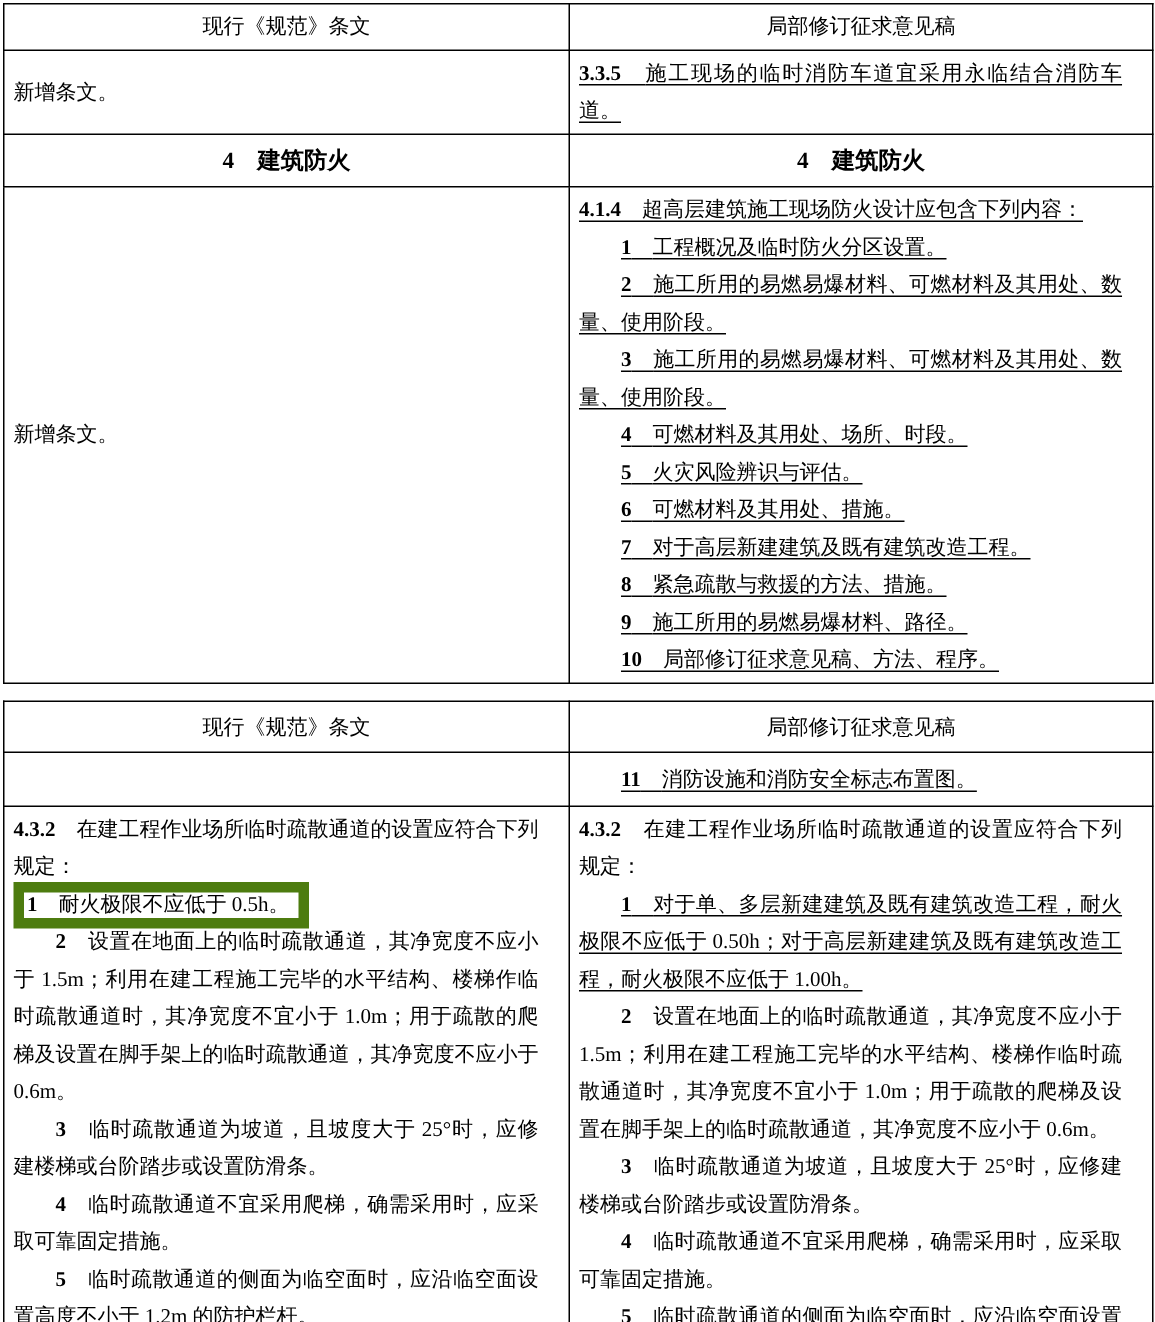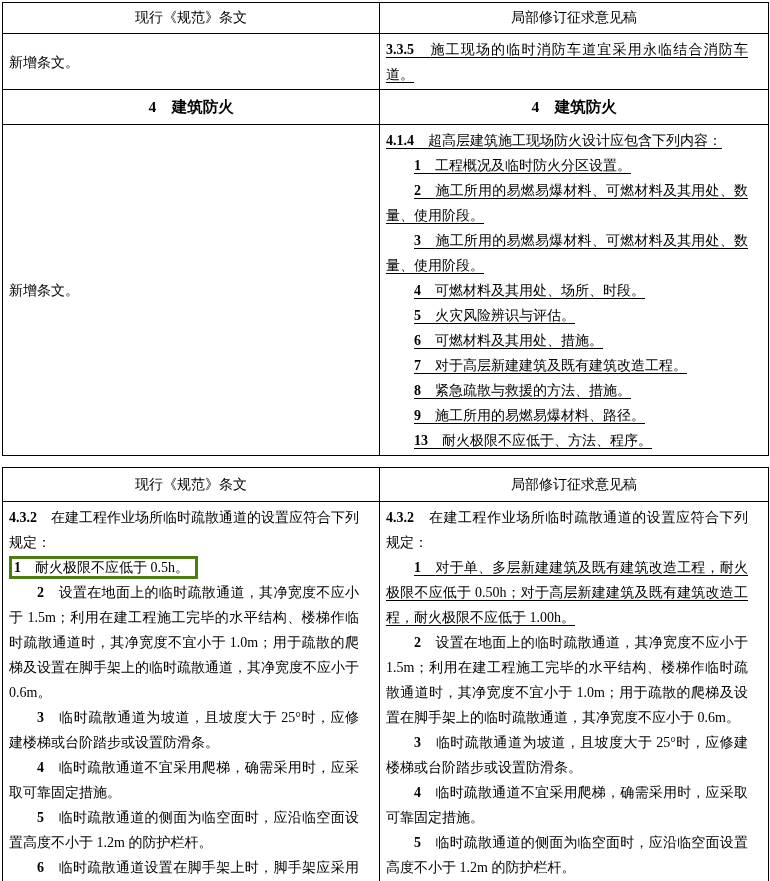--- a/index.html
+++ b/index.html
@@ -46,21 +46,21 @@
     text-align: justify;
   }
   .para.indent { text-indent: 2em; font-family: Liberation Serif, serif; }
   .para.u {
     text-decoration: underline;
     text-underline-offset: 3px;
     text-decoration-thickness: 1px;
   }
   .pnum { font-weight: bold; }
   .boxed {
-    border: 3px solid #4d7c0f;
+    border: 7px solid #4d7c0f;
     padding: 1px 6px 1px 2px;
   }
 </style>
 </head>
 <body>
 
 <div class="page">
 
   <table class="cmp t1">
     <colgroup>
@@ -92,35 +92,41 @@
             <p class="para u"><b class="pnum">4.1.4</b>　<span>超高层建筑施工现场防火设计应包含下列内容：</span></p>
             <p class="para indent u"><b class="pnum">1</b>　<span>工程概况及临时防火分区设置。</span></p>
             <p class="para indent u"><b class="pnum">2</b>　<span>施工所用的易燃易爆材料、可燃材料及其用处、数量、使用阶段。</span></p>
             <p class="para indent u"><b class="pnum">3</b>　<span>施工所用的易燃易爆材料、可燃材料及其用处、数量、使用阶段。</span></p>
             <p class="para indent u"><b class="pnum">4</b>　<span>可燃材料及其用处、场所、时段。</span></p>
             <p class="para indent u"><b class="pnum">5</b>　<span>火灾风险辨识与评估。</span></p>
             <p class="para indent u"><b class="pnum">6</b>　<span>可燃材料及其用处、措施。</span></p>
             <p class="para indent u"><b class="pnum">7</b>　<span>对于高层新建建筑及既有建筑改造工程。</span></p>
             <p class="para indent u"><b class="pnum">8</b>　<span>紧急疏散与救援的方法、措施。</span></p>
             <p class="para indent u"><b class="pnum">9</b>　<span>施工所用的易燃易爆材料、路径。</span></p>
-            <p class="para indent u"><b class="pnum">13</b>　<span>耐火极限不应低于、方法、程序。</span></p>
+            <p class="para indent u"><b class="pnum">10</b>　<span>局部修订征求意见稿、方法、程序。</span></p>
           </td>
       </tr>
     </tbody>
   </table>
 
   <table class="cmp t2">
     <colgroup>
         <col class="c1">
         <col class="c2">
       </colgroup>
     <tbody>
       <tr style="height:34px">
         <td class="hdr">现行《规范》条文</td>
         <td class="hdr">局部修订征求意见稿</td>
+      </tr>
+      <tr style="height:36px">
+        <td></td>
+        <td class="vmid">
+            <p class="para indent u"><b class="pnum">11</b>　<span>消防设施和消防安全标志布置图。</span></p>
+          </td>
       </tr>
       <tr style="height:365px">
         <td>
             <p class="para"><b class="pnum">4.3.2</b>　<span>在建工程作业场所临时疏散通道的设置应符合下列规定：</span></p>
             <p class="para"><span class="boxed"><b class="pnum">1</b>　<span>耐火极限不应低于 0.5h。</span></span></p>
             <p class="para indent"><b class="pnum">2</b>　<span>设置在地面上的临时疏散通道，其净宽度不应小于 1.5m；利用在建工程施工完毕的水平结构、楼梯作临时疏散通道时，其净宽度不宜小于 1.0m；用于疏散的爬梯及设置在脚手架上的临时疏散通道，其净宽度不应小于 0.6m。</span></p>
             <p class="para indent"><b class="pnum">3</b>　<span>临时疏散通道为坡道，且坡度大于 25°时，应修建楼梯或台阶踏步或设置防滑条。</span></p>
             <p class="para indent"><b class="pnum">4</b>　<span>临时疏散通道不宜采用爬梯，确需采用时，应采取可靠固定措施。</span></p>
             <p class="para indent"><b class="pnum">5</b>　<span>临时疏散通道的侧面为临空面时，应沿临空面设置高度不小于 1.2m 的防护栏杆。</span></p>
             <p class="para indent"><b class="pnum">6</b>　<span>临时疏散通道设置在脚手架上时，脚手架应采用不燃材料搭设。</span></p>

